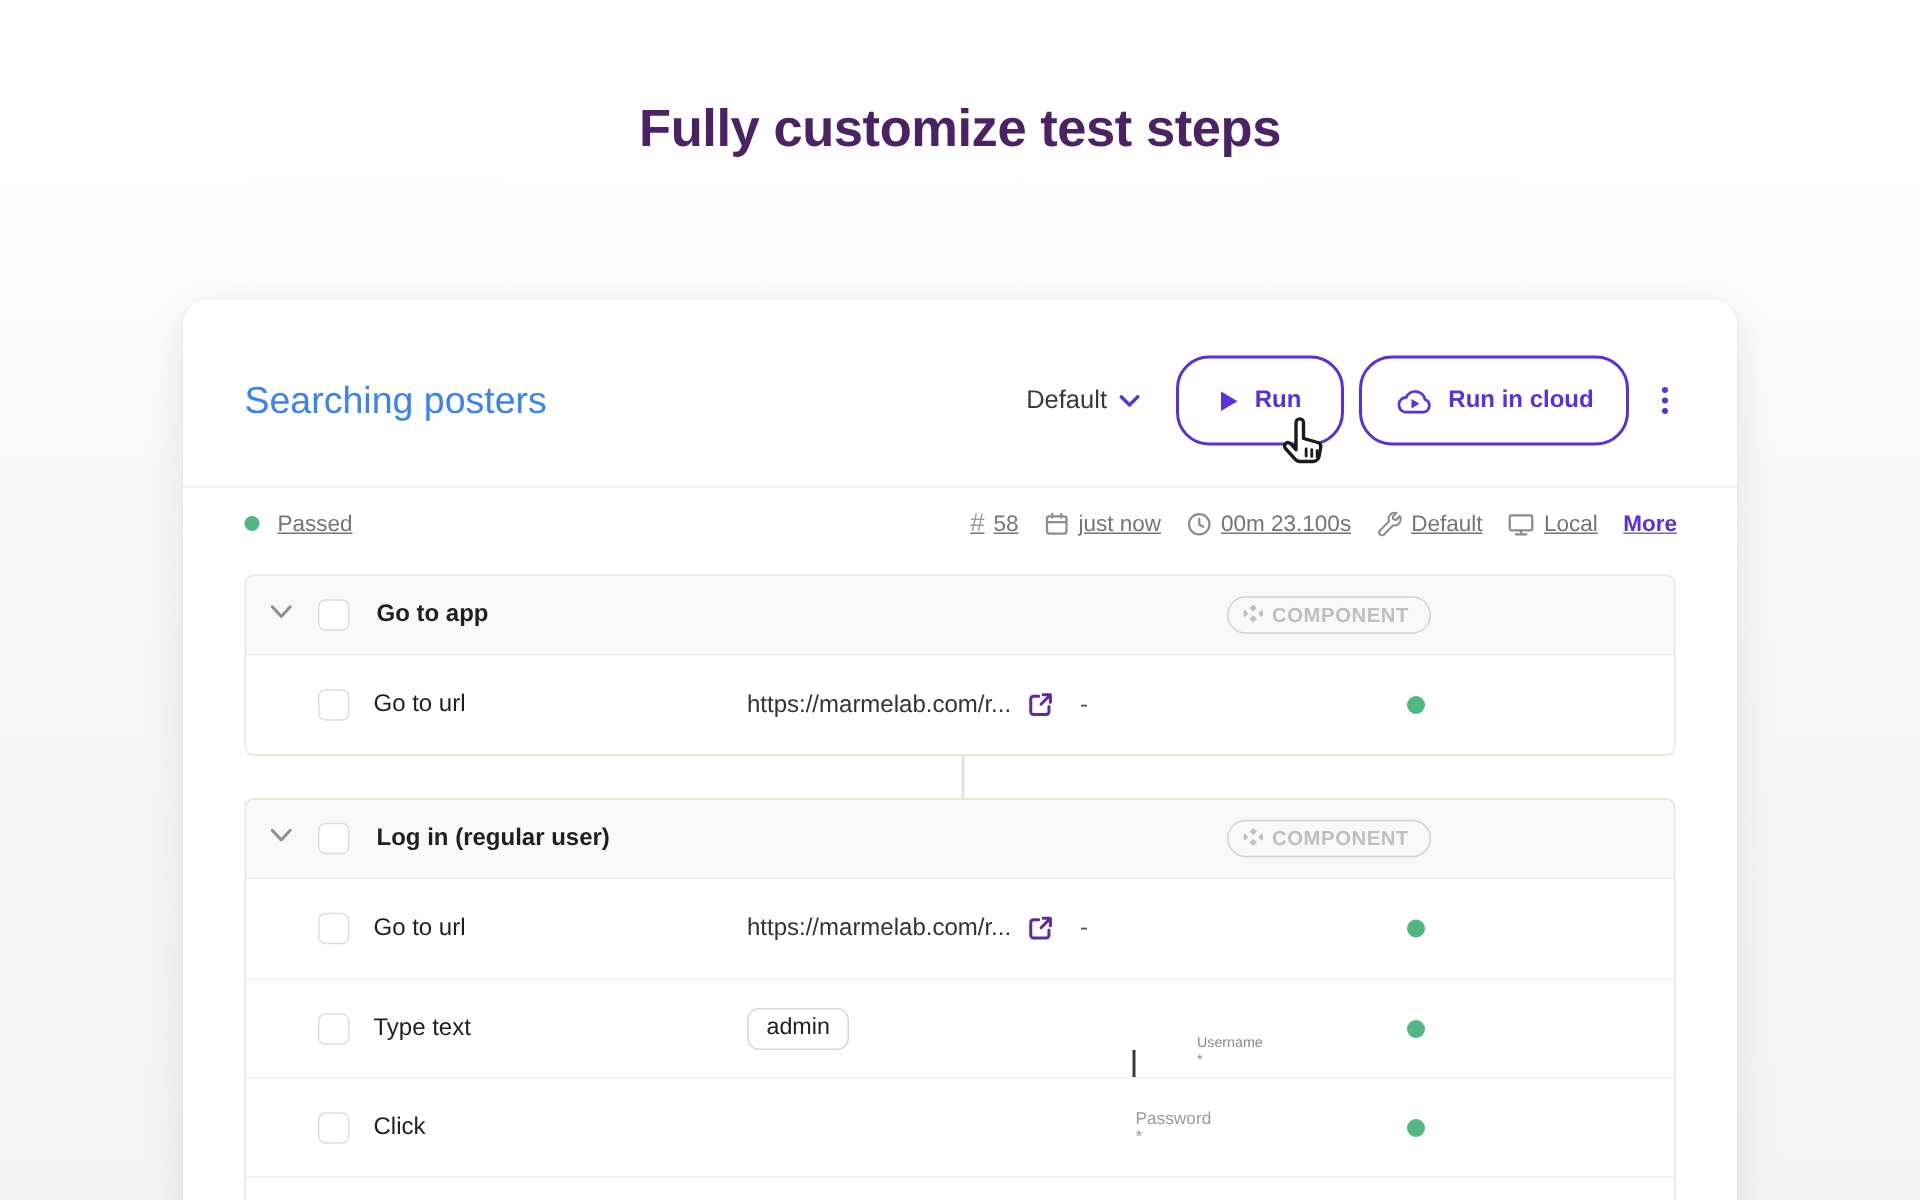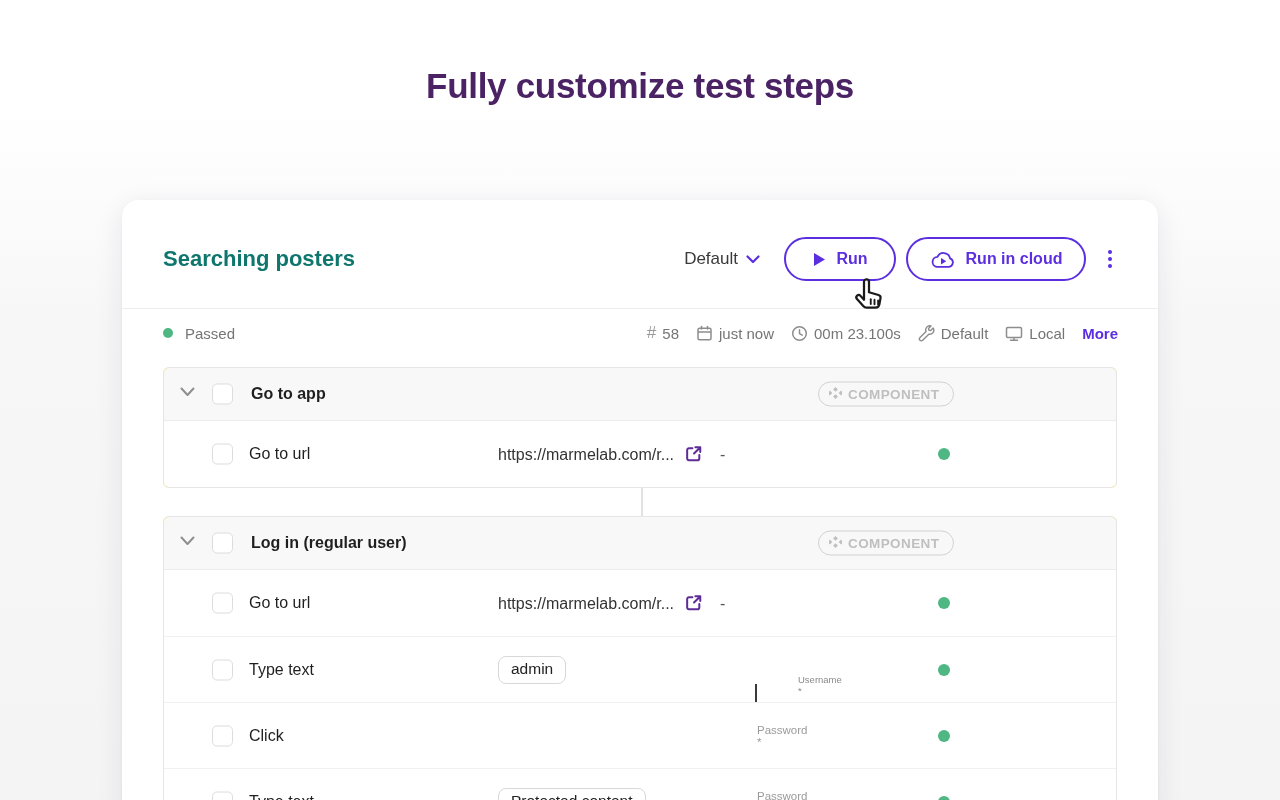--- a/index.html
+++ b/index.html
@@ -23,40 +23,40 @@
   }
   .card{
     position:absolute;left:122px;top:200px;width:1036px;height:660px;
     background:#fff;border-radius:16px;
     box-shadow:0 6px 28px rgba(30,20,60,.09),0 1px 3px rgba(30,20,60,.05);
   }
   .card-header{
     display:flex;justify-content:space-between;align-items:center;
     padding:37px 40px 27px 41px;border-bottom:1px solid #ededed;
   }
-  .test-name{font-size:22px;font-weight:700;color:#0f766e;}
+  .test-name{font-size:25px;font-weight:400;color:#3b82f6;}
   .header-controls{display:flex;align-items:center;}
   .profile-select{
     display:flex;align-items:center;gap:8px;font-size:17px;color:#3a3a3a;
     cursor:pointer;margin-right:24px;
   }
   .btn{
     display:flex;align-items:center;justify-content:center;gap:10px;
-    height:44px;border:2px solid var(--accent);border-radius:22px;
+    height:60px;border:2px solid var(--accent);border-radius:22px;
     background:#fff;color:var(--accent);font-weight:700;font-size:16px;
     font-family:"Liberation Sans", sans-serif;cursor:pointer;
   }
   .btn-run{width:112px;margin-right:10px;}
   .btn-cloud{width:180px;margin-right:16px;}
   .kebab{display:flex;flex-direction:column;gap:3px;padding:4px 6px;cursor:pointer;}
   .kebab i{width:4px;height:4px;border-radius:50%;background:var(--accent);}
   .hand-cursor{position:absolute;left:852px;top:276px;z-index:5;}
   .status-row{
     display:flex;justify-content:space-between;align-items:center;
-    height:48px;padding:0 40px 0 41px;font-size:15px;color:#757575;
+    height:48px;padding:0 40px 0 41px;font-size:15px;color:#757575;text-decoration:underline;
   }
   .status-left{display:flex;align-items:center;gap:12px;}
   .status-dot{width:10px;height:10px;border-radius:50%;background:var(--success);}
   .status-right{display:flex;align-items:center;gap:17px;}
   .meta-item{display:flex;align-items:center;gap:6px;color:#757575;}
   .meta-item svg{display:block;}
   .hash-glyph{font-size:17px;color:#9a9a9a;}
   .more-link{color:var(--accent);font-weight:700;cursor:pointer;}
   .sections{padding:10px 41px 0;}
   .section{

